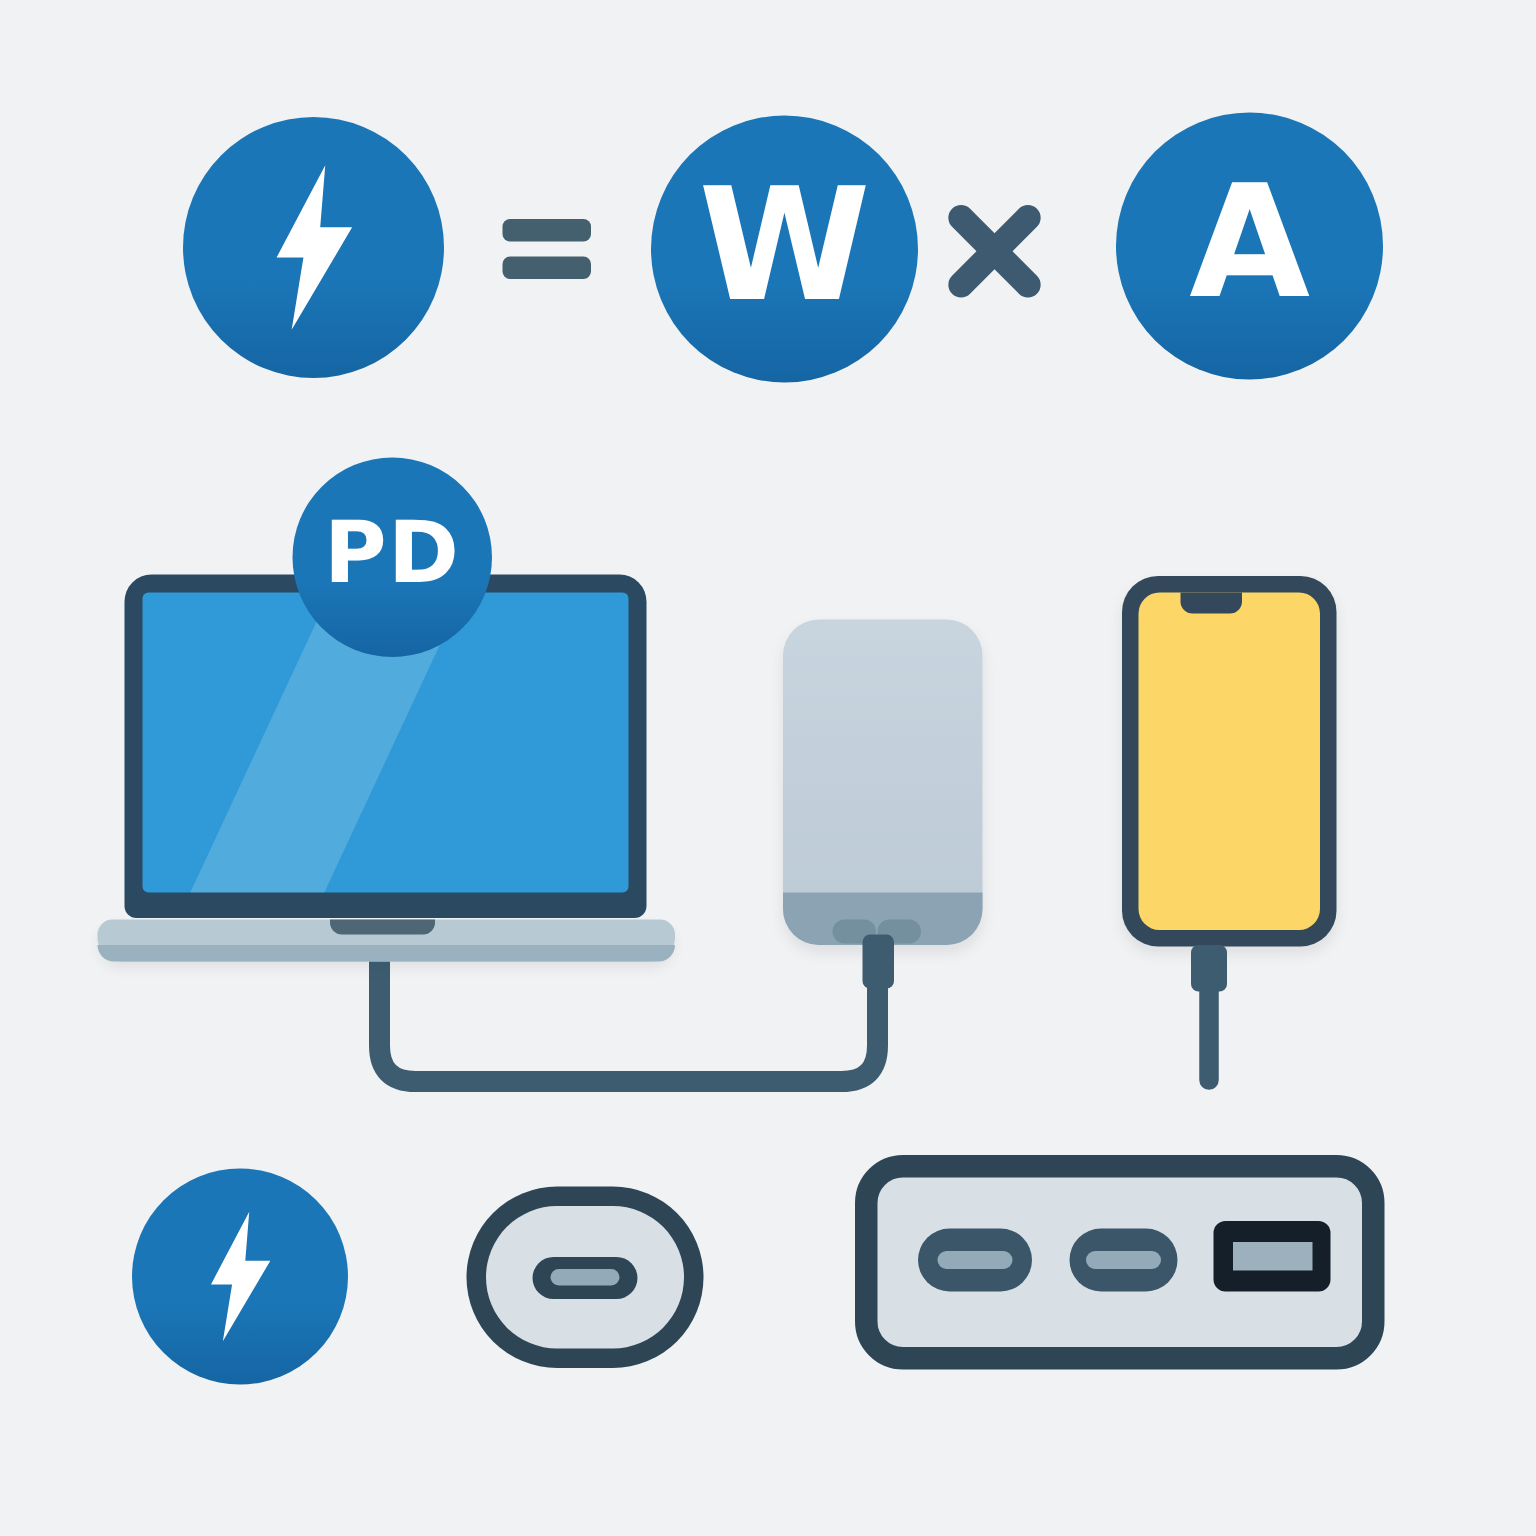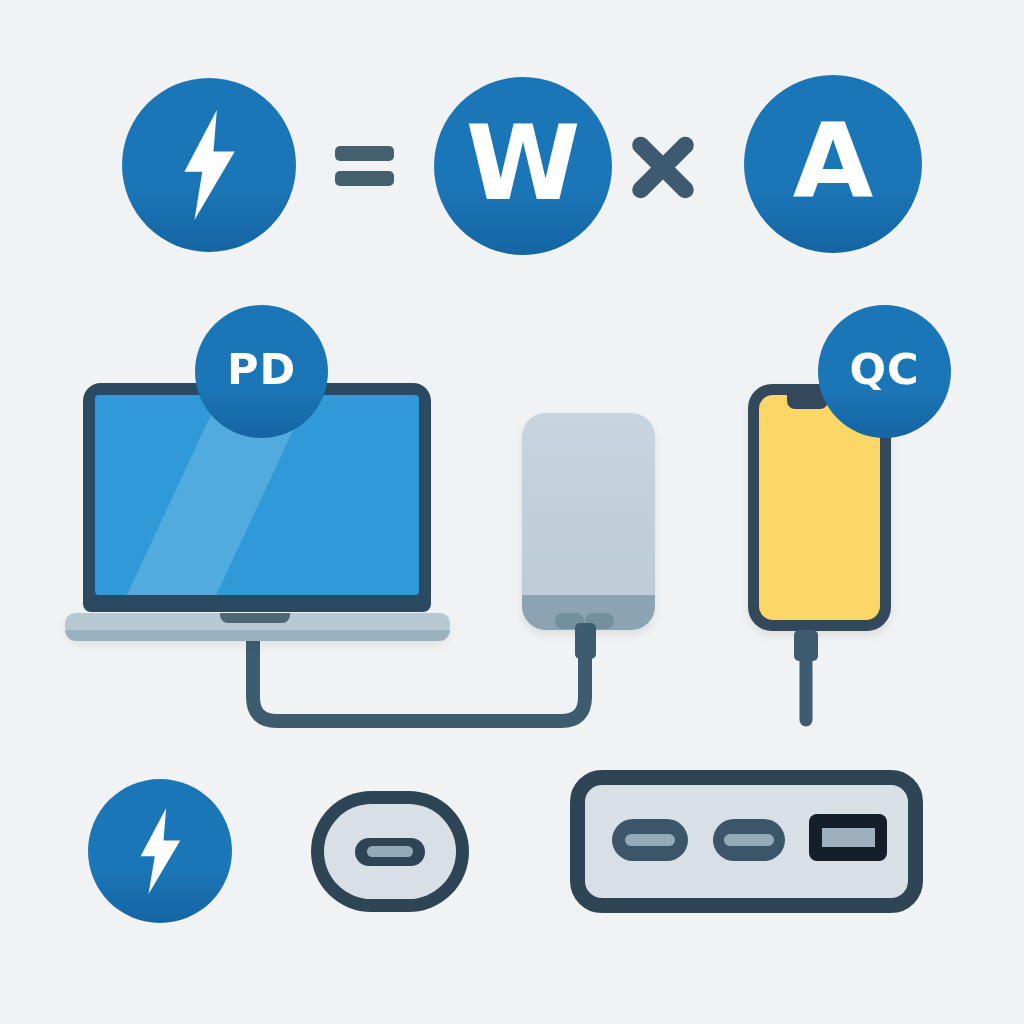--- a/index.html
+++ b/index.html
@@ -22,21 +22,21 @@
   .circle-letter{
     color:var(--white,#fff);
     font-weight:bold;
     font-size:104px;
     line-height:1;
     transform:translateY(-3px);
   }
   .badge-letter{
     color:var(--white,#fff);
     font-weight:bold;
-    font-size:43px;
+    font-size:57px;
     letter-spacing:1px;
     line-height:1;
     transform:translateY(-2px);
   }
 
   
   .equals{display:flex;flex-direction:column;gap:10px;}
   .equals .bar{width:59px;height:15px;border-radius:5px;background:var(--slate,#44606f);}
 
   
@@ -220,23 +220,20 @@
   </div>
   <div class="abs laptop-base">
     <div class="hinge-notch"></div>
     <div class="lip"></div>
   </div>
 
   <div class="abs blue-circle" style="left:195px;top:305px;width:133px;height:133px;">
     <span class="badge-letter">PD</span>
   </div>
 
-  <div class="abs blue-circle" style="left:818px;top:305px;width:133px;height:133px;">
-    <span class="badge-letter">QC</span>
-  </div>
 
   <div class="abs blue-circle" style="left:88px;top:779px;width:144px;height:144px;">
     <svg class="bolt-svg" width="54" height="88" viewBox="0 0 60 100">
       <path d="M37 1 L8 56 H24 L17 99 L53 38 H34 Z" fill="#ffffff"></path>
     </svg>
   </div>
 
   <div class="abs usbc-connector">
     <div class="inner">
       <div class="pin">

